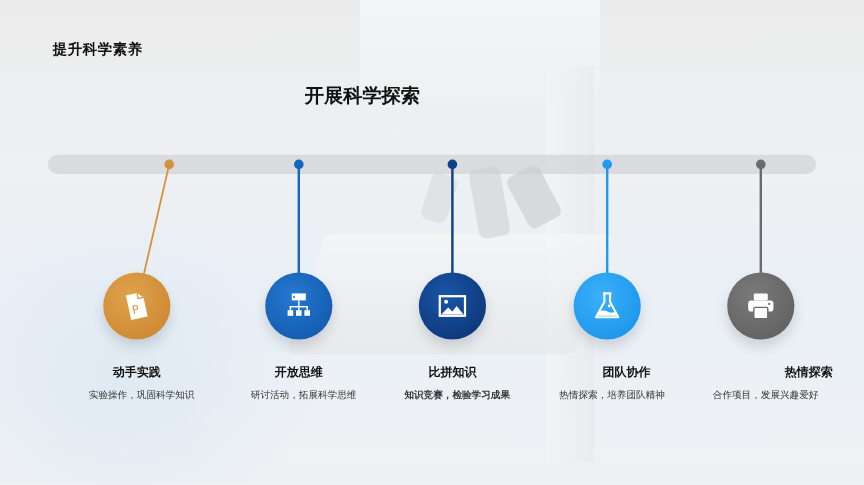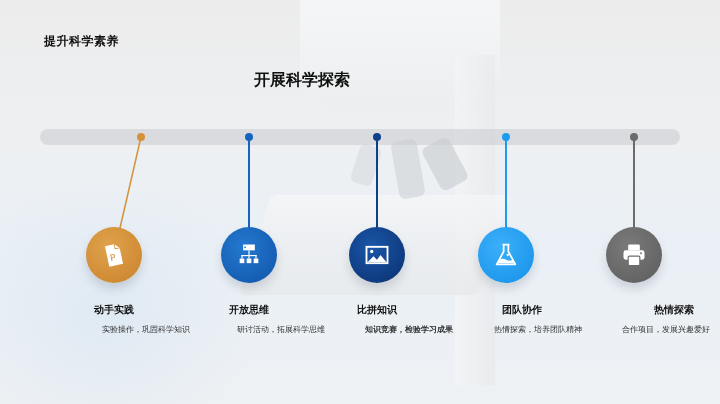--- a/index.html
+++ b/index.html
@@ -61,22 +61,22 @@
     top: 227px;
     display: flex; align-items: center; justify-content: center;
     box-shadow: 0 6px 10px rgba(60,70,90,0.18);
   }
   .circle svg { width: 28px; height: 28px; }
   .label {
     position: absolute; top: 303px; width: 120px; text-align: center;
     font-size: 10px; font-weight: bold; color: #111;
   }
   .desc {
-    position: absolute; top: 321px; width: 96px; text-align: left;
-    font-size: 8px; line-height: 17px; color: #333; margin-left: 36px;
+    position: absolute; top: 321px; width: 96px; text-align: right;
+    font-size: 8px; line-height: 17px; color: #333;
   }
 </style>
 </head>
 <body>
 
 <div class="bg">
   <div class="left-blur"></div>
   <div class="scope-head"></div>
   <div class="scope-arm"></div>
   <div class="scope-stage"></div>

